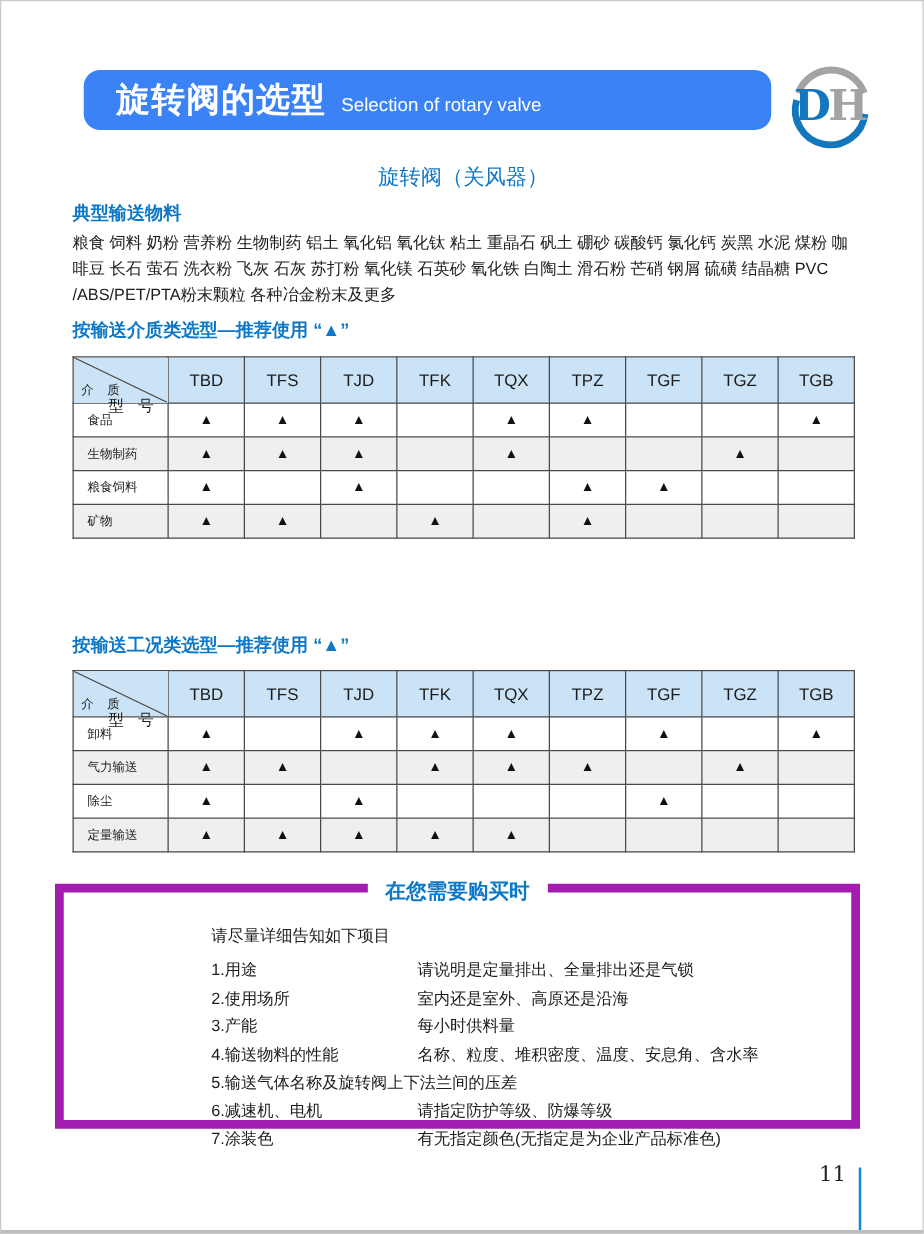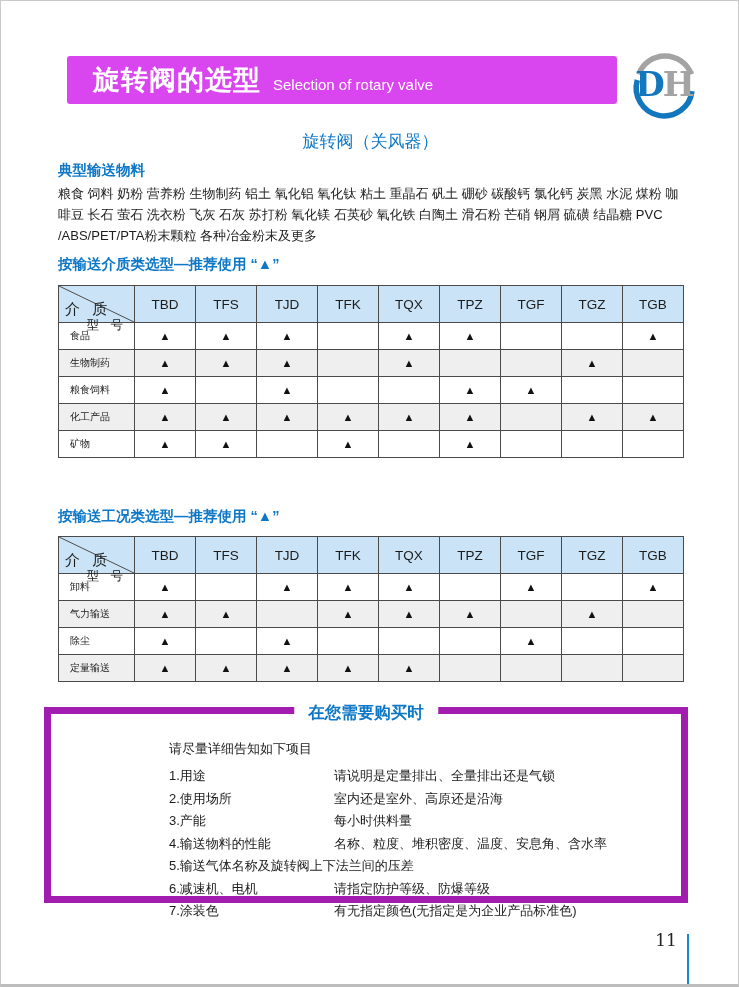--- a/index.html
+++ b/index.html
@@ -5,21 +5,21 @@
   * { margin:0; padding:0; box-sizing:border-box; }
   body { background:#e8e8e8; font-family:"Liberation Sans","DejaVu Sans",sans-serif; }
   .page {
     position:relative; width:739px; height:987px; margin:0 auto;
     background:#ffffff; border:1px solid #c9c9c9; border-bottom:3px solid #bdbdbd;
     overflow:hidden; color:#222;
   }
   
   .banner {
     position:absolute; left:66px; top:55px; width:550px; height:48px;
-    background:#d946ef; border-radius:3px;
+    background:#3b82f6; border-radius:13px;
     display:flex; align-items:center; padding-left:26px;
   }
   .banner .zh { color:#fff; font-size:27px; font-weight:bold; letter-spacing:1px; }
   .banner .en { color:#fff; font-size:15px; margin-left:12px; margin-top:8px; }
   .logo { position:absolute; left:620px; top:46px; width:88px; height:74px; }
   
   .page-title {
     position:absolute; left:0; top:129px; width:739px; text-align:center;
     color:#0e78c6; font-size:17px; font-weight:normal;
   }
@@ -37,21 +37,21 @@
   table.t1 { top:284px; } table.t2 { top:535px; }
   table.sel th, table.sel td { border:1px solid #4a4a4a; font-weight:normal; }
   table.sel thead th { background:#cae3f6; height:37px; font-size:13.5px; color:#1c1c1c; text-align:center; }
   table.sel tbody tr { height:27px; }
   table.sel tbody tr:nth-child(even) { background:#efefef; }
   table.sel td.row-label { text-align:left; padding-left:11px; font-size:10px; color:#1c1c1c; }
   table.sel td.mark { text-align:center; font-size:11px; color:#111; }
   th.corner { position:relative; padding:0; }
   th.corner svg.diag { position:absolute; left:0; top:0; width:100%; height:100%; }
   th.corner .c-top { position:absolute; right:7px; top:3px; font-size:12.5px; letter-spacing:4px;margin-top:28px; }
-  th.corner .c-bottom { position:absolute; left:6px; bottom:3px; font-size:15px; letter-spacing:4px;text-align:right; }
+  th.corner .c-bottom { position:absolute; left:6px; bottom:3px; font-size:10px; letter-spacing:4px;text-align:right; }
   
   .buy-box {
     position:absolute; left:43px; top:706px; width:644px; height:196px;
     border:7px solid #a21caf;
   }
   .buy-box .box-title {
     position:absolute; top:-12px; left:50%; transform:translateX(-50%);
     background:#fff; padding:0 14px; white-space:nowrap;
     color:#0e78c6; font-size:16.5px; font-weight:bold;
   }
@@ -145,32 +145,20 @@
           <td class="mark"></td>
           <td class="mark">▲</td>
           <td class="mark"></td>
           <td class="mark"></td>
           <td class="mark">▲</td>
           <td class="mark">▲</td>
           <td class="mark"></td>
           <td class="mark"></td>
         </tr>
         <tr>
-          <td class="row-label">化工产品</td>
-          <td class="mark">▲</td>
-          <td class="mark">▲</td>
-          <td class="mark">▲</td>
-          <td class="mark">▲</td>
-          <td class="mark">▲</td>
-          <td class="mark">▲</td>
-          <td class="mark"></td>
-          <td class="mark">▲</td>
-          <td class="mark">▲</td>
-        </tr>
-        <tr>
           <td class="row-label">矿物</td>
           <td class="mark">▲</td>
           <td class="mark">▲</td>
           <td class="mark"></td>
           <td class="mark">▲</td>
           <td class="mark"></td>
           <td class="mark">▲</td>
           <td class="mark"></td>
           <td class="mark"></td>
           <td class="mark"></td>

